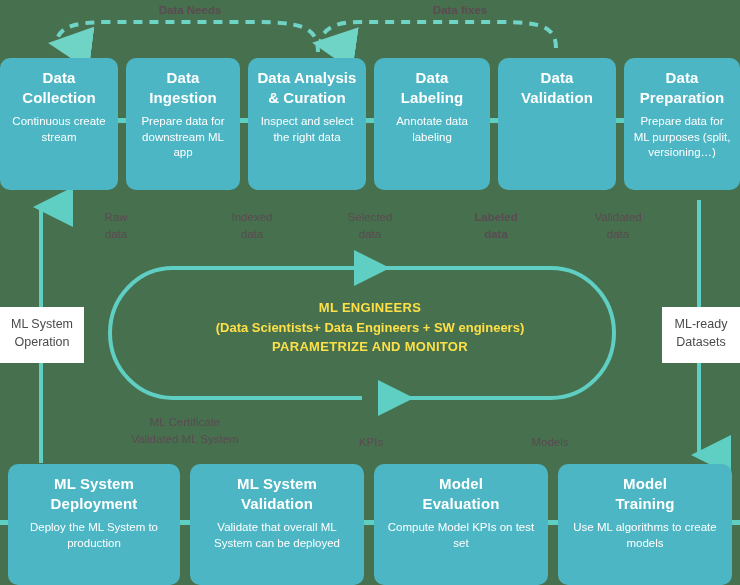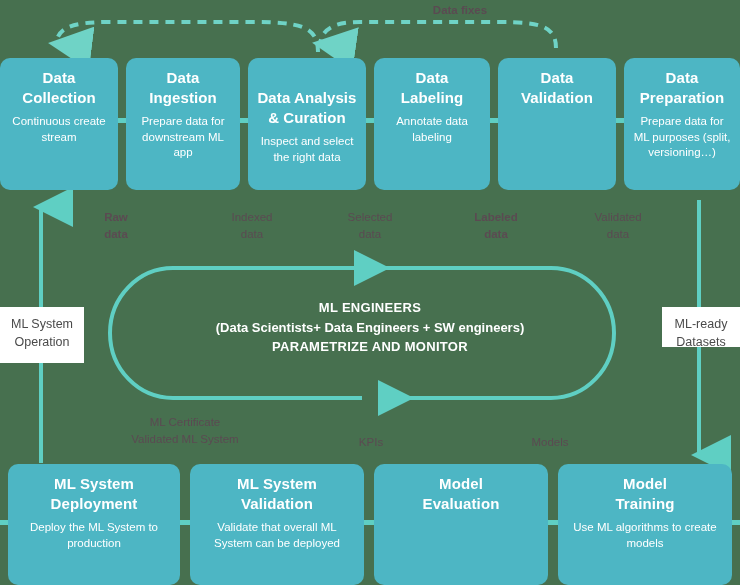--- a/index.html
+++ b/index.html
@@ -78,58 +78,58 @@
     line-height: 1.45;
     text-align: center;
     font-weight: bold;
     white-space: pre-line;
   }
 
   .lbl-needs  { left: 120px; top: 2px;  width: 140px; }
   .lbl-fixes  { left: 390px; top: 2px;  width: 140px; }
 
   .flow-lbl { width: 92px; font-weight: normal; }
-  .fl0 { left: 70px;  top: 209px; font-weight: bold; }
+  .fl0 { left: 70px;  top: 209px; }
   .fl1 { left: 206px; top: 209px; }
   .fl2 { left: 324px; top: 209px; }
   .fl3 { left: 450px; top: 209px; font-weight: bold; }
   .fl4 { left: 572px; top: 209px; }
 
   .bl0 { left: 110px; top: 414px; width: 150px; font-weight: normal; }
   .bl1 { left: 325px; top: 434px; width: 92px;  font-weight: normal; text-align: center; }
   .bl2 { left: 504px; top: 434px; width: 92px;  font-weight: normal; }
 
   
   .loop-caption {
     position: absolute;
     left: 150px;
     top: 298px;
     width: 440px;
     text-align: center;
-    color: #ffffff;
+    color: #fde047;
     font-weight: bold;
     line-height: 1.5;
   }
   .loop-caption .lc-line { font-size: 13px; }
   .loop-caption .lc-line.upper { letter-spacing: 0.3px; }
 
   
   .callout {
     position: absolute;
     background: #ffffff;
     color: #4a4a4a;
     font-size: 12.5px;
     line-height: 1.45;
     text-align: center;
     padding: 8px 6px;
     box-sizing: border-box;
     white-space: pre-line;
   }
   .callout-left  { left: 0px;   top: 307px; width: 84px; height: 56px; }
-  .callout-right { left: 662px; top: 307px; width: 78px; height: 40px; }
+  .callout-right { left: 662px; top: 307px; width: 78px; height: 56px; }
 </style>
 </head>
 <body>
 
 <div id="diagram">
 
   <svg class="svg-layer" viewBox="0 0 740 585">
     <defs>
       <marker id="ah-right" markerWidth="9" markerHeight="9" refX="1" refY="4.5" orient="auto">
         <path d="M0,0 L9,4.5 L0,9 Z" fill="#5fcfc3"></path>
@@ -189,34 +189,35 @@
       <line x1="173" y1="268" x2="358" y2="268" marker-end="url(#ah-right)"></line>
 
       <line x1="378" y1="268" x2="551" y2="268"></line>
 
       <line x1="551" y1="398" x2="382" y2="398" marker-end="url(#ah-left)"></line>
 
       <line x1="362" y1="398" x2="173" y2="398"></line>
     </g>
   </svg>
 
+  <div class="faint lbl-needs">Data Needs</div>
   <div class="faint lbl-fixes">Data fixes</div>
 
   <div class="box row-top t0">
     <div class="box-title" style="white-space: pre-line;">Data
 Collection</div>
     <div class="box-desc">Continuous create stream</div>
   </div>
   <div class="box row-top t1">
     <div class="box-title" style="white-space: pre-line;">Data
 Ingestion</div>
     <div class="box-desc">Prepare data for downstream ML app</div>
   </div>
   <div class="box row-top t2">
-    <div class="box-title" style="white-space: pre-line; margin-top: 20px;">Data Analysis
+    <div class="box-title" style="white-space: pre-line;">Data Analysis
 &amp; Curation</div>
     <div class="box-desc">Inspect and select the right data</div>
   </div>
   <div class="box row-top t3">
     <div class="box-title" style="white-space: pre-line;">Data
 Labeling</div>
     <div class="box-desc">Annotate data labeling</div>
   </div>
   <div class="box row-top t4">
     <div class="box-title" style="white-space: pre-line;">Data
@@ -261,20 +262,21 @@
     <div class="box-desc">Deploy the ML System to production</div>
   </div>
   <div class="box row-bot b1">
     <div class="box-title" style="white-space: pre-line;">ML System
 Validation</div>
     <div class="box-desc">Validate that overall ML System can be deployed</div>
   </div>
   <div class="box row-bot b2">
     <div class="box-title" style="white-space: pre-line;">Model
 Evaluation</div>
+    <div class="box-desc">Compute Model KPIs on test set</div>
   </div>
   <div class="box row-bot b3">
     <div class="box-title" style="white-space: pre-line;">Model
 Training</div>
     <div class="box-desc">Use ML algorithms to create models</div>
   </div>
 
 </div>
 
 </body></html>

